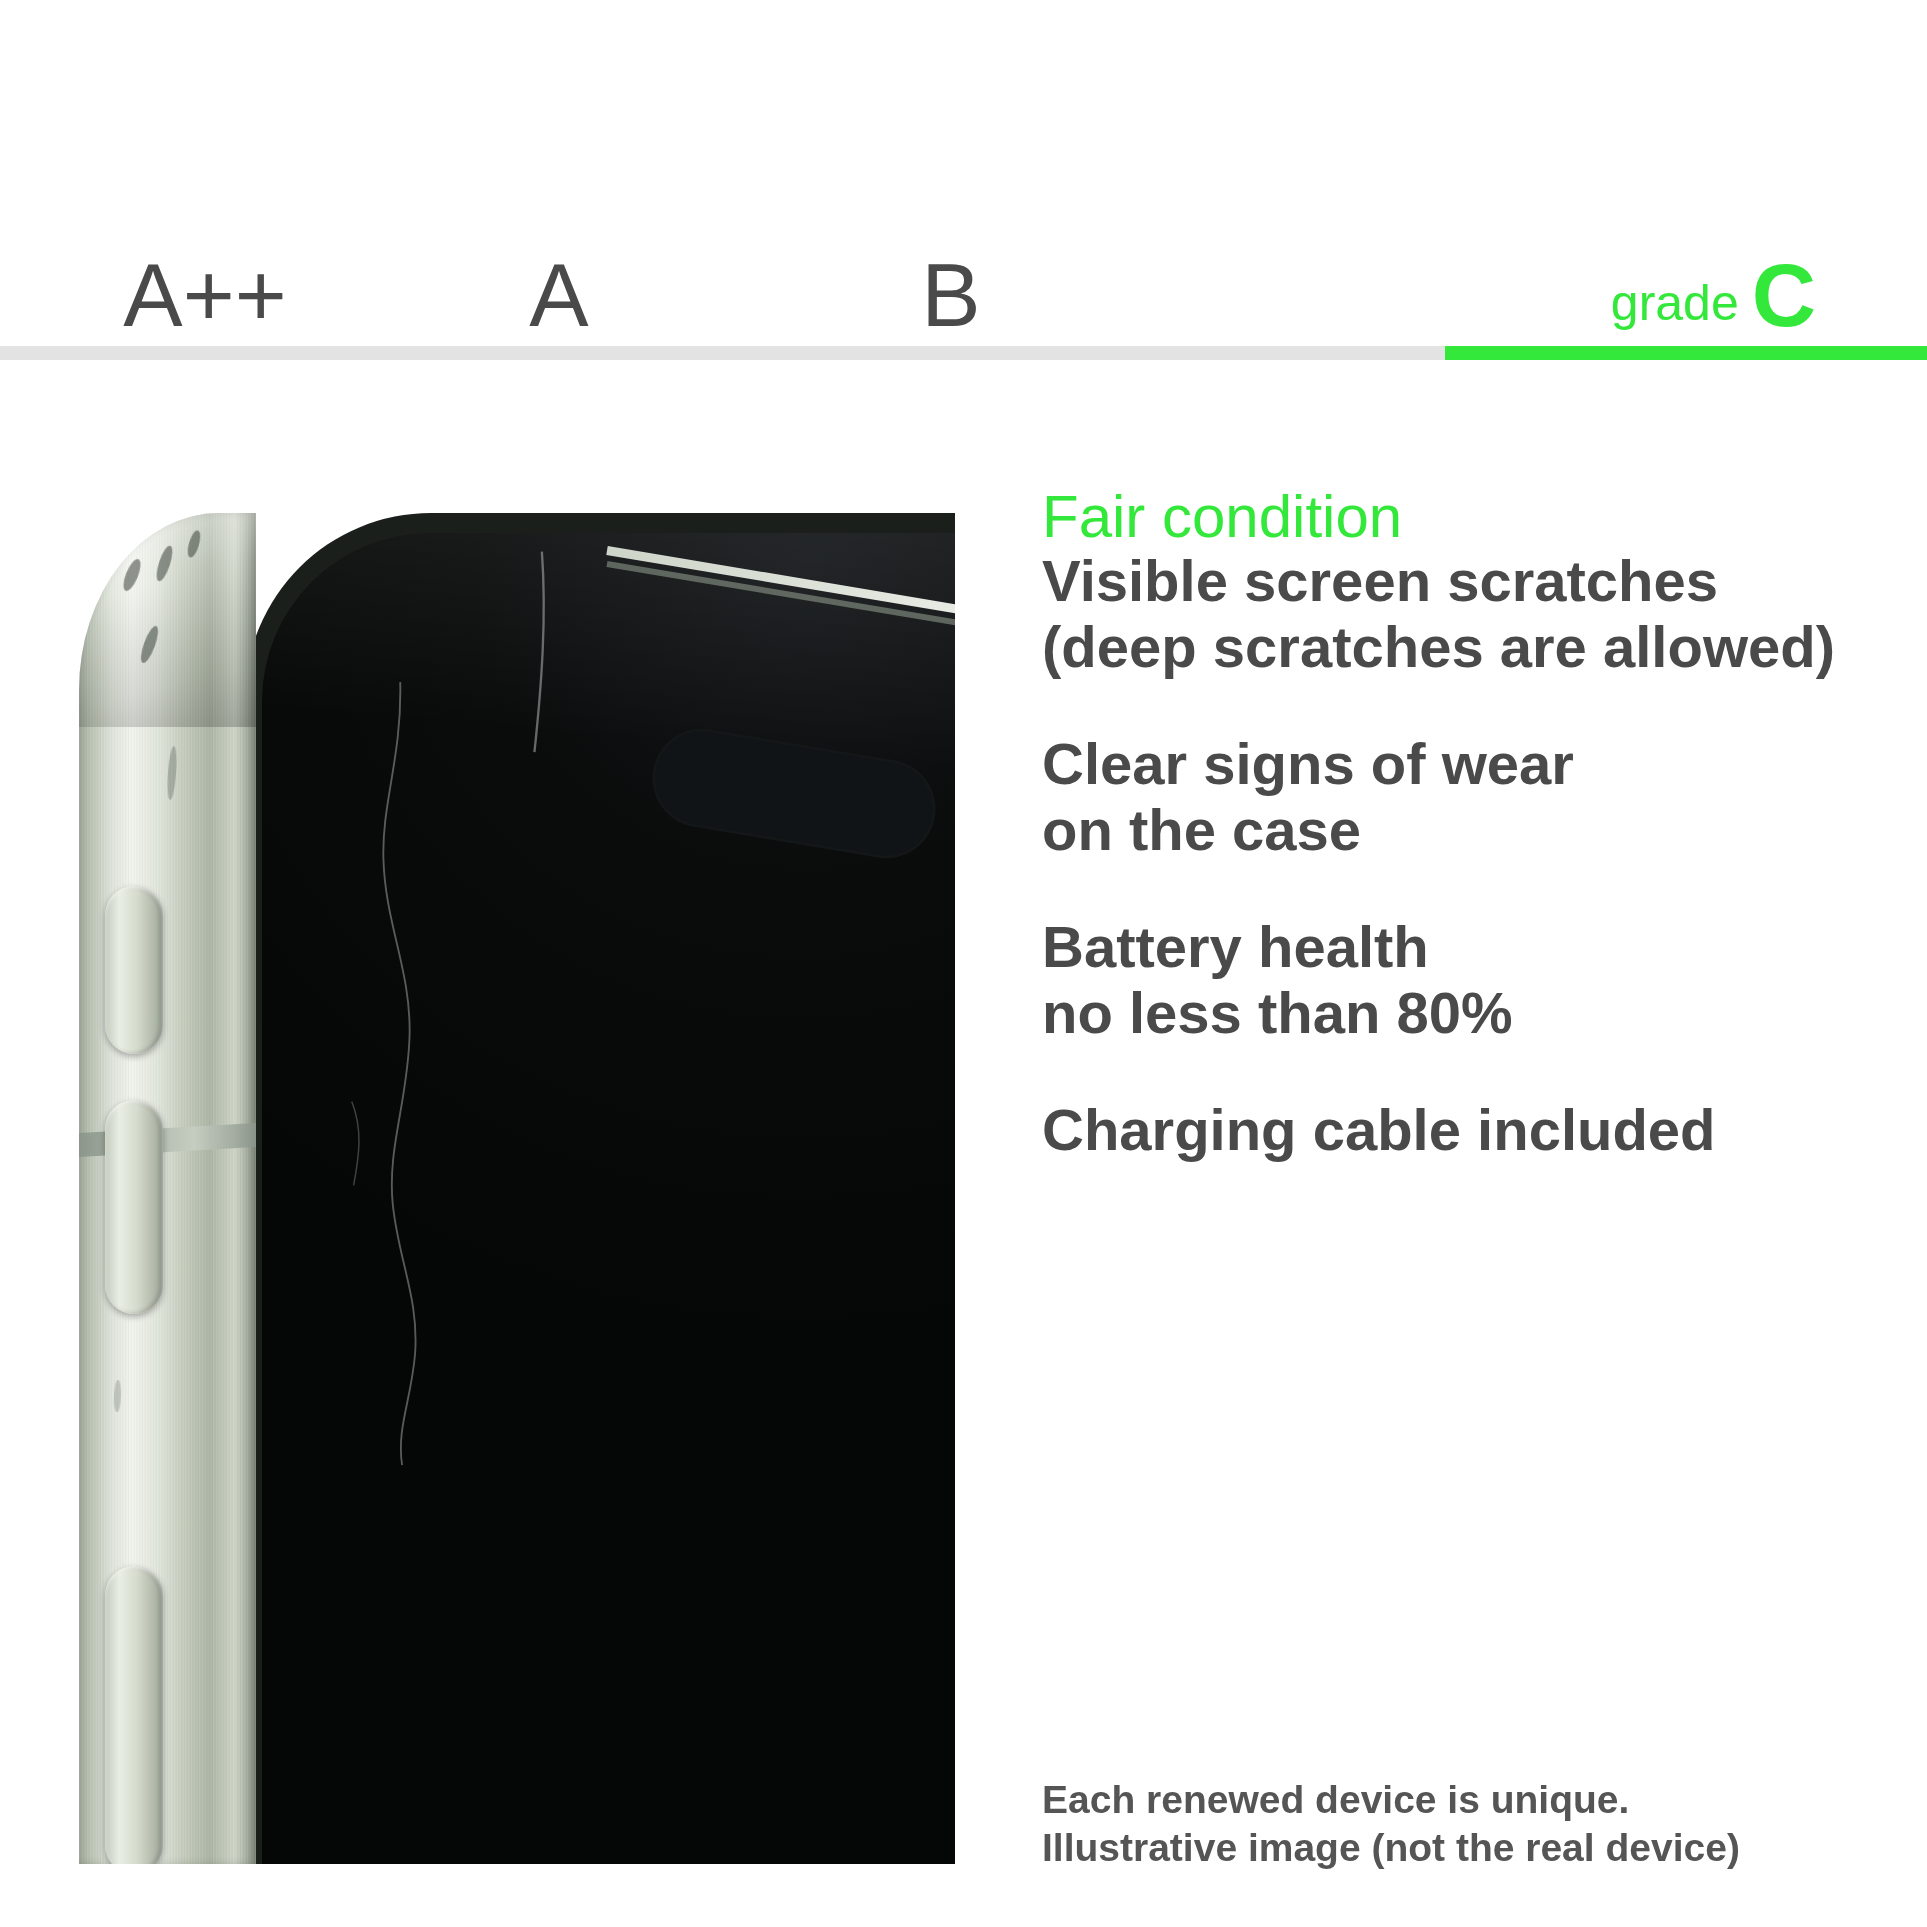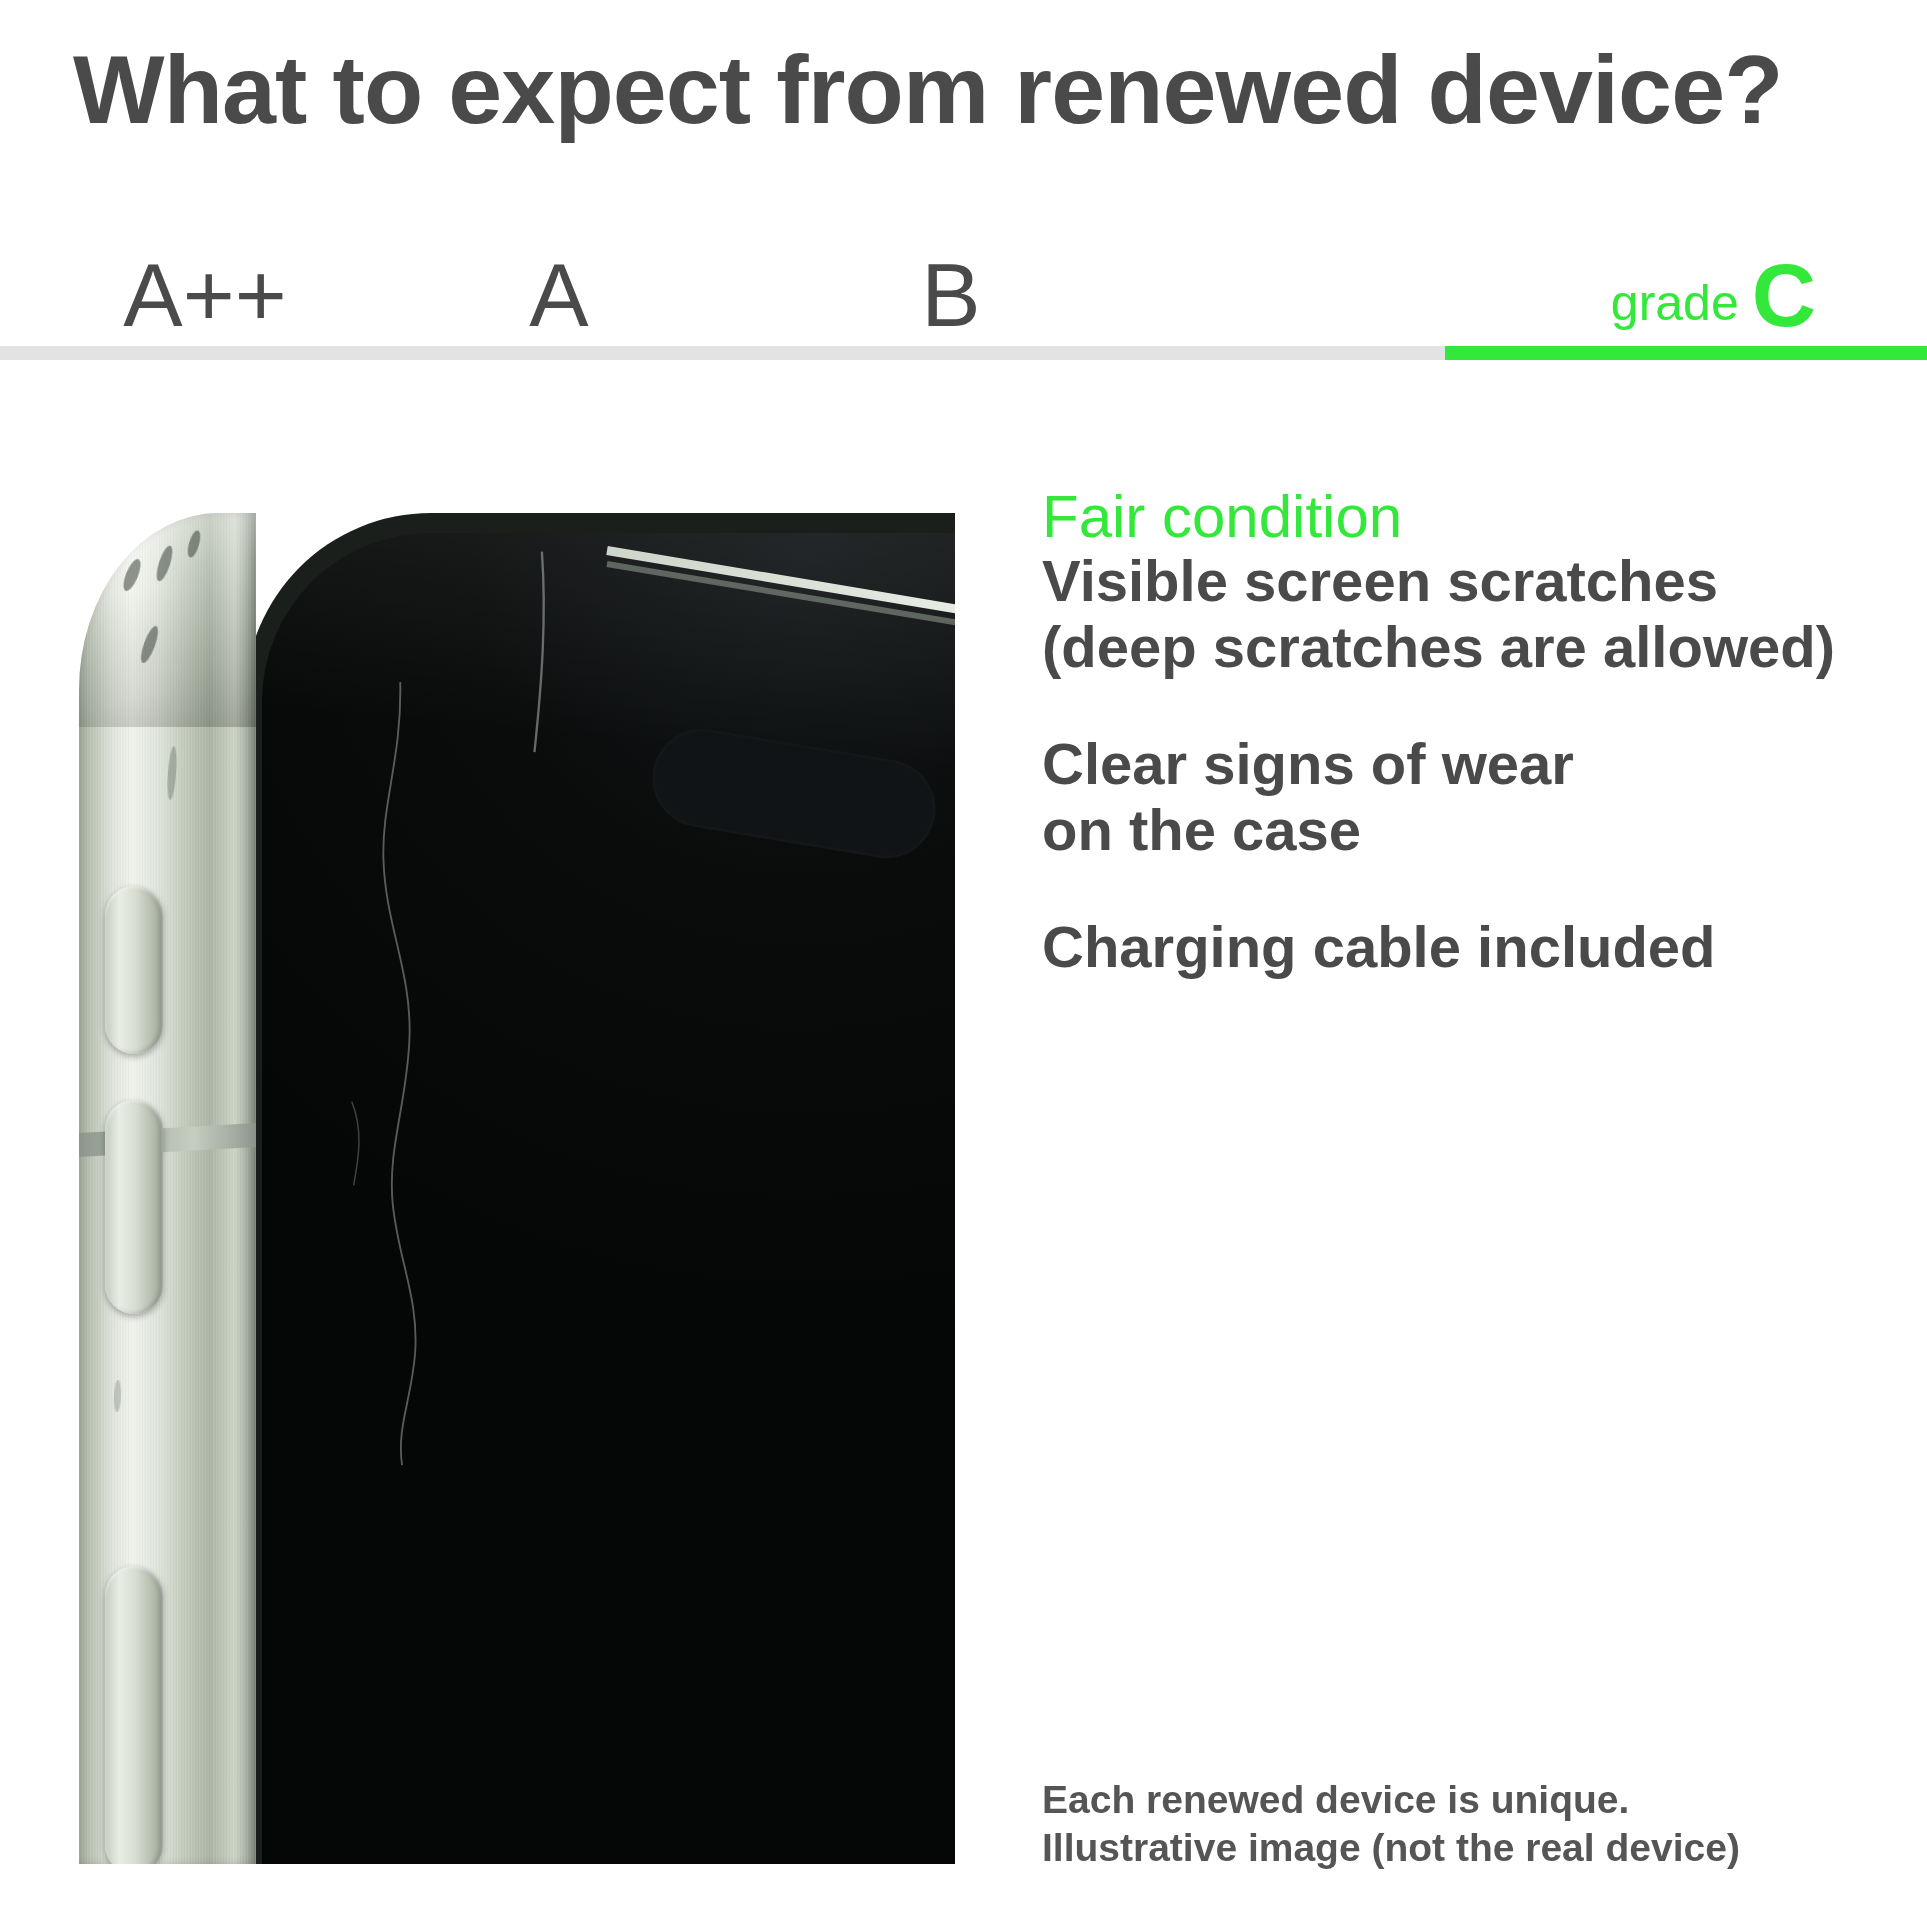--- a/index.html
+++ b/index.html
@@ -293,21 +293,20 @@
     color: #555555;
     line-height: 1.22;
     white-space: pre-line;
   }
 </style>
 </head>
 <body>
 
 <div class="page">
 
-  <div class="title">What to expect from renewed device?</div>
 
   <div class="tabs">
 
     <div class="tab tab-0">
       <span class="tab-label">A++</span>
     </div>
 
     <div class="tab tab-1">
       <span class="tab-label">A</span>
     </div>
@@ -367,20 +366,22 @@
   </div>
 
   <div class="copy">
 
     <div class="condition">Fair condition</div>
 
     <div class="bullet">Visible screen scratches
 (deep scratches are allowed)</div>
     <div class="bullet">Clear signs of wear
 on the case</div>
+    <div class="bullet">Battery health
+no less than 80%</div>
     <div class="bullet">Charging cable included</div>
   </div>
 
   <div class="disclaimer">Each renewed device is unique.
 Illustrative image (not the real device)</div>
 
 </div>
 
 
 </body></html>

